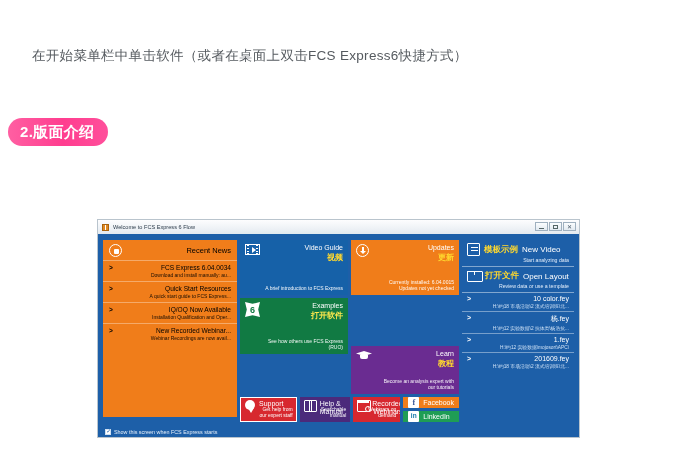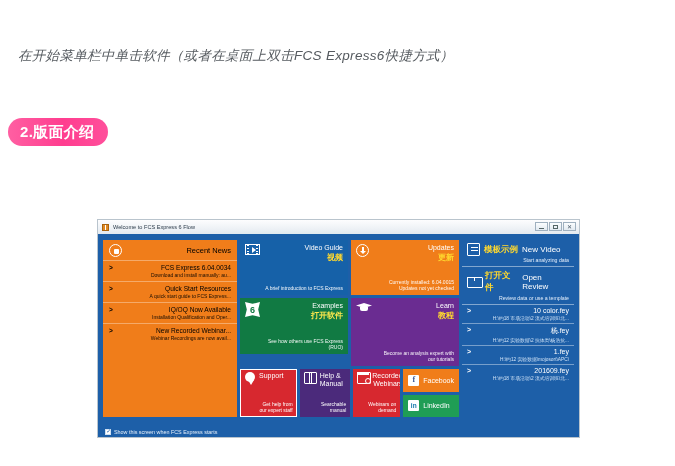--- a/index.html
+++ b/index.html
@@ -26,21 +26,21 @@
     white-space: nowrap;
   }
   .para {
     color: #555a5f;
     font-size: 13.5px;
     line-height: 1.85;
     letter-spacing: .3px;
   }
 
   #h1-badge { position:absolute; left:20px; top:8px; }
-  #p1 { position:absolute; left:18px; top:44px; width:640px;font-style:italic; }
+  #p1 { position:absolute; left:32px; top:44px; width:640px; }
   #h2-badge { position:absolute; left:8px; top:118px; }
   #p2 { position:absolute; left:22px; top:152px; width:640px; }
 
   
   .shot {
     position:absolute; left:97px; top:219px;
     width:483px; height:219px;
     border:1px solid #b9c4cd;
     background:#15803d;
     font-size:5.2px;
@@ -148,21 +148,21 @@
   
   .examples { background:#117a43; height:56px; }
   .six-logo {
     width:15px; height:15px; background:#fff; color:#117a43;
     font-size:9px; font-weight:bold; display:flex; align-items:center; justify-content:center;
     flex:0 0 auto;
     clip-path: polygon(0% 0%, 50% 12%, 100% 0%, 88% 50%, 100% 100%, 50% 88%, 0% 100%, 12% 50%);
   }
 
   
-  .learn { background:#6a2c91; height:68px; }
+  .learn { background:#6a2c91; height:48px;margin-top:48px; }
   .cap { width:16px; height:11px; position:relative; flex:0 0 auto; }
   .cap:before{
     content:""; position:absolute; left:0; top:1px; width:16px; height:5px; background:#fff;
     clip-path: polygon(50% 0%, 100% 50%, 50% 100%, 0% 50%);
   }
   .cap:after{
     content:""; position:absolute; left:4px; top:4.5px; width:8px; height:4px;
     background:#fff; border-radius:0 0 2px 2px;
   }
 
@@ -455,21 +455,21 @@
               <span class="cn">模板示例</span>
               <span class="en">New Video</span>
             </div>
             <div class="sub">Start analyzing data</div>
           </div>
 
           <div class="act">
             <div class="row1">
               <span class="folder"></span>
               <span class="cn">打开文件</span>
-              <span class="en">Open Review</span>
+              <span class="en">Open Layout</span>
             </div>
             <div class="sub">Review data or use a template</div>
           </div>
 
           <div class="recent-item">
             <div class="ri-t">
               <span class="arrow">&gt;</span>
               <span>10 color.fey</span>
             </div>
             <div class="ri-p">H:\约18 市场活动\2 流式培训班\北...</div>

